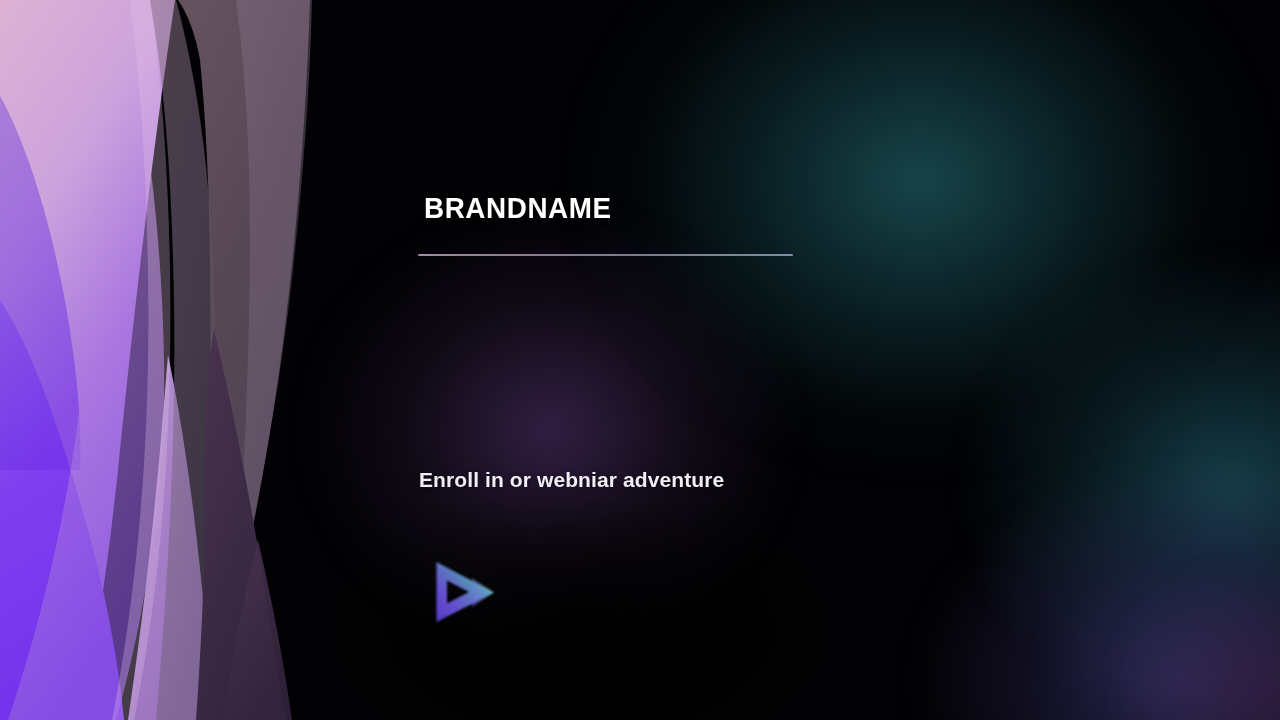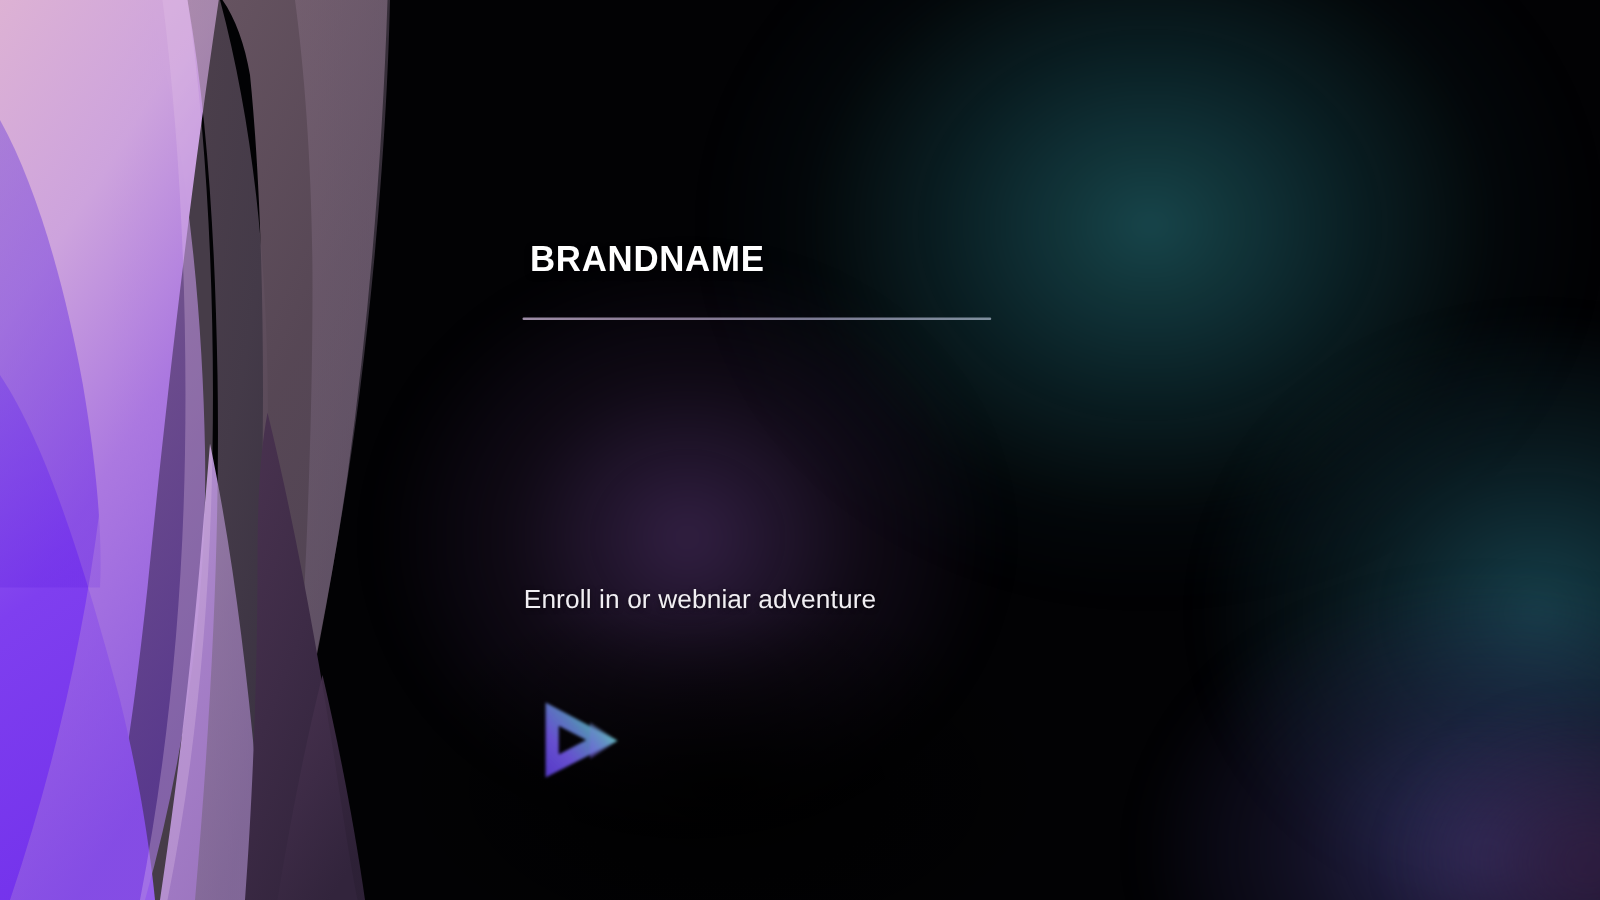--- a/index.html
+++ b/index.html
@@ -142,21 +142,21 @@
     color: #fdfdfd;
     text-shadow: 0 3px 10px rgba(0,0,0,0.45);
   }
   .headline-line { display: block; white-space: nowrap; }
 
   .subtitle {
     position: absolute;
     left: 1px;
     top: 468px;
     font-family: "Liberation Sans", sans-serif;
-    font-weight: 400;
+    font-weight: 700;
     font-size: 21px;
     letter-spacing: 0.1px;
     color: #f1eff3;
     text-shadow: 0 1px 4px rgba(0,0,0,0.5);
     white-space: nowrap;
   }
 
   .logo-mark {
     position: absolute;
     left: 12px;

